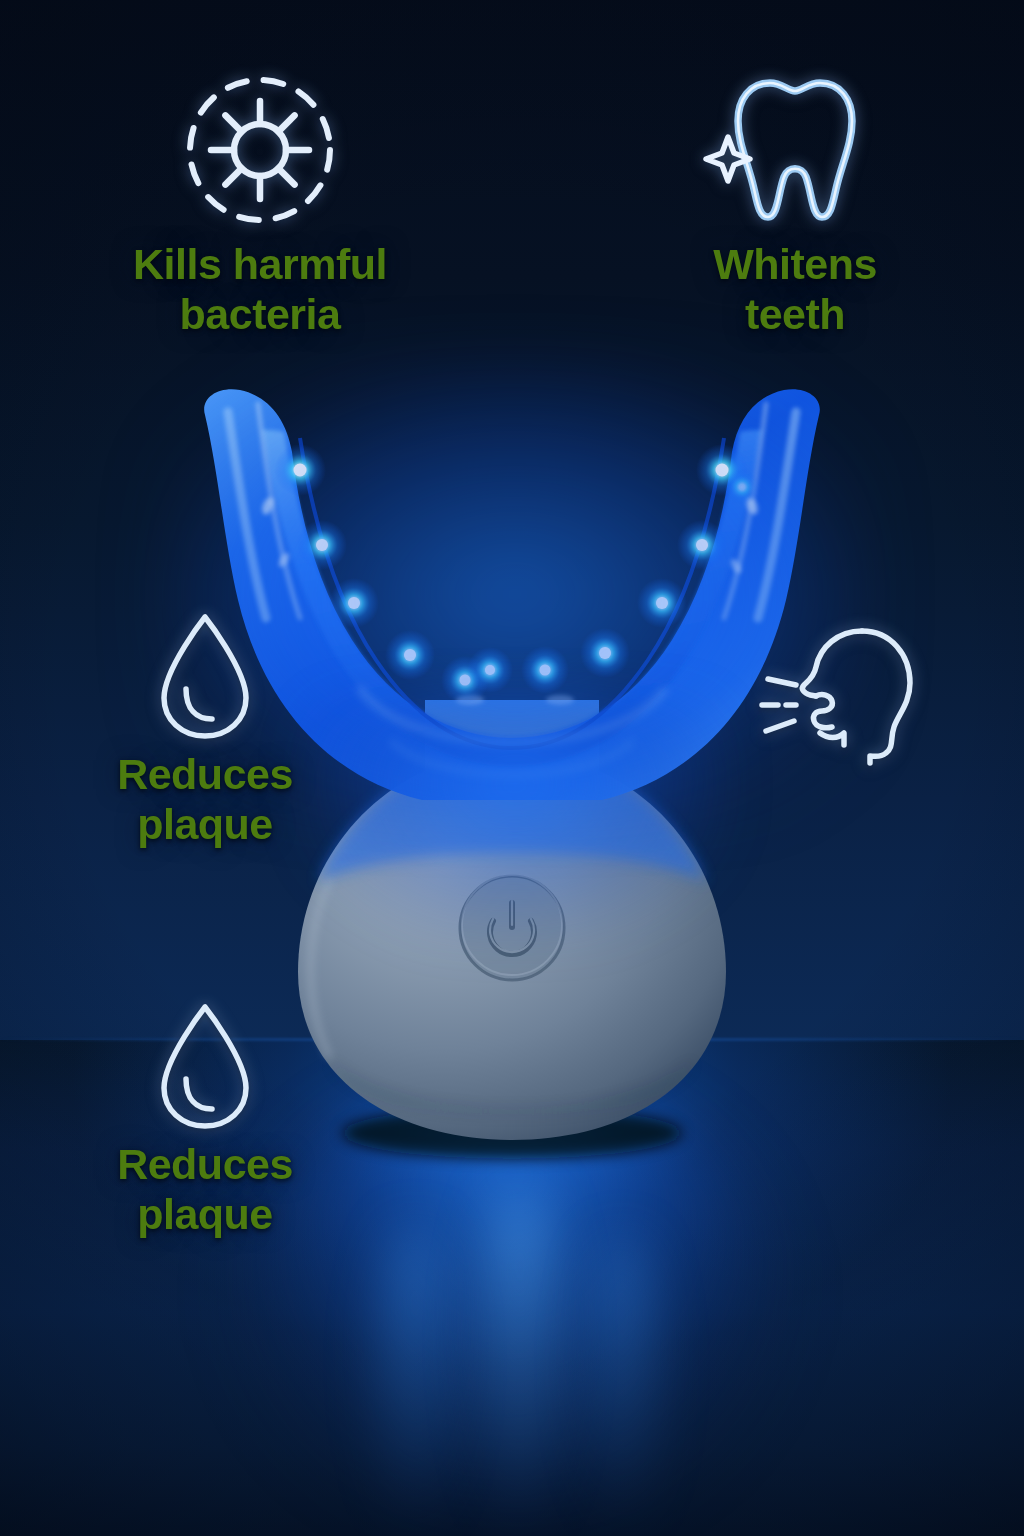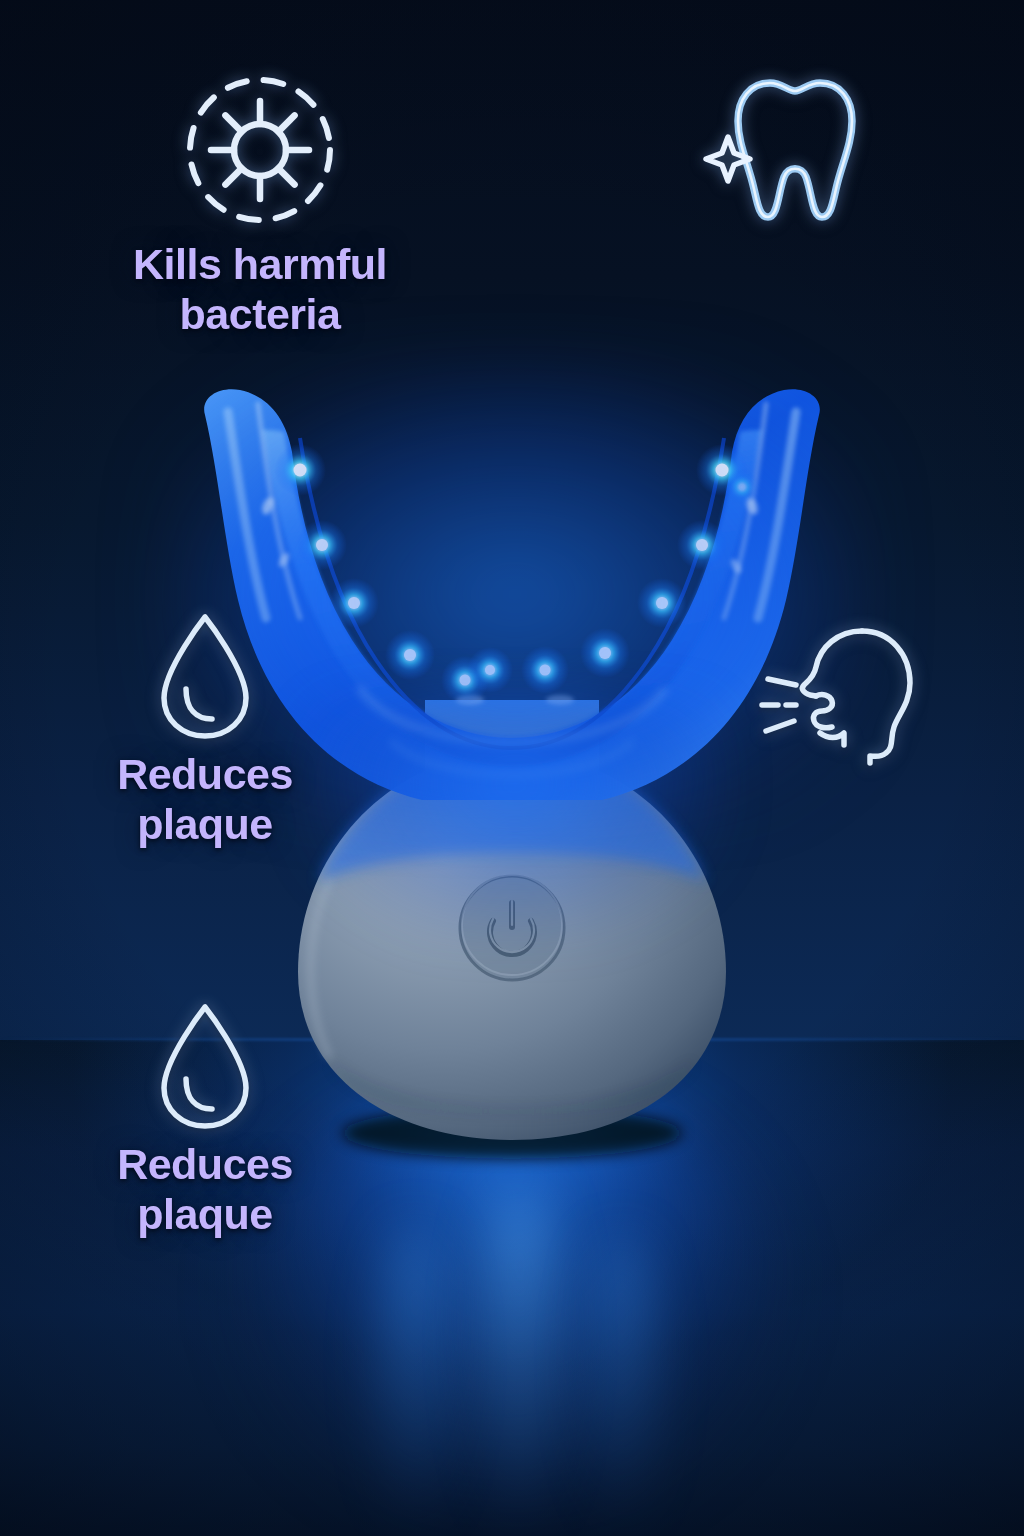--- a/index.html
+++ b/index.html
@@ -68,21 +68,21 @@
   }
   #handleGlow{
     position:absolute; left:300px; top:700px; width:430px; height:240px;
     background:radial-gradient(ellipse at 50% 35%, rgba(30,110,240,0.62) 0%, rgba(16,70,190,0.24) 48%, rgba(0,0,0,0) 78%);
     filter:blur(24px);
   }
 
   
   .callout{ position:absolute; text-align:center; }
   .callout .label{
-    color:#c4b5fd;
+    color:#4d7c0f;
     font-size:43px;
     font-weight:bold;
     line-height:1.16;
     letter-spacing:-0.5px;
     text-shadow:0 2px 5px rgba(1,6,16,0.85), 0 0 22px rgba(4,16,40,0.6);
     white-space:pre-line;
   }
   .iconwrap{ display:flex; justify-content:center; align-items:center; }
   .ico{ filter:drop-shadow(0 0 7px rgba(150,200,255,0.45)) drop-shadow(0 2px 3px rgba(0,10,30,0.8)); }
 
@@ -332,20 +332,22 @@
                C 88 101, 102 101, 106 112
                C 112 128, 112 152, 122 152
                C 132 152, 133 134, 138 116
                C 144 94, 152 76, 152 56
                C 152 34, 140 18, 120 18
                C 108 18, 102 26, 95 26
                C 88 26, 82 18, 70 18 Z" fill="none" stroke="#f2f8ff" stroke-width="2.6" stroke-linejoin="round" opacity="0.9"></path>
       <path d="M22 88 L28 72 L34 88 L50 94 L34 100 L28 116 L22 100 L6 94 Z" fill="none" stroke="#e8f2ff" stroke-width="5.5" stroke-linejoin="round"></path>
     </svg>
   </div>
+  <div class="label">Whitens
+teeth</div>
 </div>
 
 <div class="callout" id="c-plaque1">
   <div class="iconwrap">
     <svg class="ico" width="110" height="140" viewBox="0 0 110 140">
       <path d="M55 12
                C 55 12, 14 64, 14 93
                C 14 115, 32 131, 55 131
                C 78 131, 96 115, 96 93
                C 96 64, 55 12, 55 12 Z" fill="none" stroke="#dcebfa" stroke-width="5.5" stroke-linejoin="round"></path>

